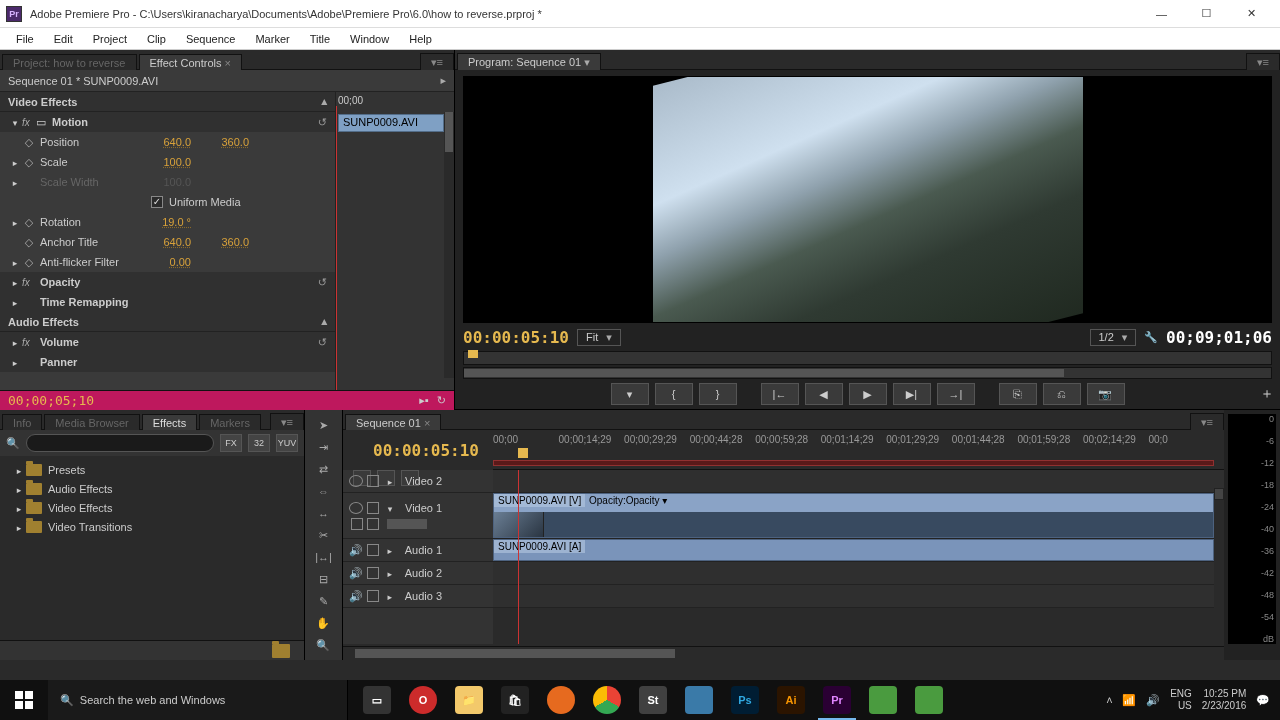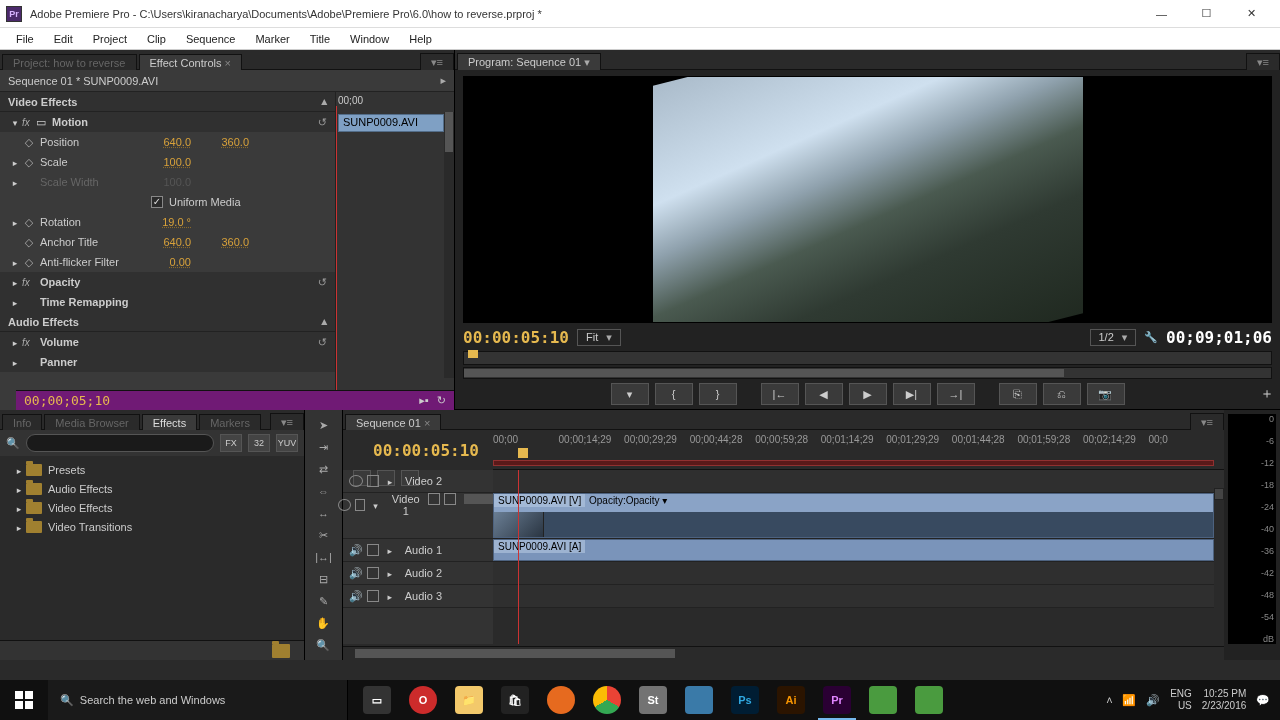--- a/index.html
+++ b/index.html
@@ -35,21 +35,21 @@
 .fxicon { width:14px; color:#aaa; font-size:10px; }
 .fxicon::before { content:"fx"; font-style:italic; }
 .trans-icon { width:16px; display:inline-flex; }
 .prop-label { flex: 0 0 115px; padding-left:4px; }
 .prop-label.dim { color:#666; }
 .prop-val { color:#d9a23a; text-decoration:underline dotted #8a6a2a; margin-right:18px; min-width:40px; text-align:right; }
 .prop-val.dim { color:#555; text-decoration:none; }
 .reset-icon { margin-left:auto; margin-right:8px; color:#999; }
 .checkbox { width:12px; height:12px; border:1px solid #888; display:inline-flex; align-items:center; justify-content:center; margin-right:6px; background:#2a2a2a; }
 .checkbox.checked::before { content:"✓"; font-size:10px; color:#ddd; line-height:10px; }
-.ec-footer { height:20px; background:#701a75; border-top:1px solid #111; display:flex; align-items:center; padding:0 8px;margin-left:16px; }
+.ec-footer { height:20px; background:#be185d; border-top:1px solid #111; display:flex; align-items:center; padding:0 8px; }
 .timecode { color:#e6b94f; font-family:"Consolas",monospace; font-size:13px; }
 .timecode.lg { font-size:16px; font-weight:bold; }
 .timecode.white { color:#fff; }
 .program { flex:1; background:#222; display:flex; flex-direction:column; }
 .monitor { flex:1; display:flex; align-items:center; justify-content:center; background:#000; margin:6px 8px 2px 8px; position:relative; }
 .monitor .frame { width:430px; height:245px; background:#000; position:relative; overflow:hidden; }
 .frame .img { position:absolute; inset:-40px; background:linear-gradient(170deg,#a7b8c7 0%,#cfe0ef 30%,#8fa1ad 42%,#4a5a50 55%,#2f3a32 70%,#1f281f 100%); transform:rotate(-14deg); }
 .prog-bar { display:flex; align-items:center; height:24px; padding:0 8px; gap:8px; }
 .fitbox { background:#222; border:1px solid #555; padding:1px 8px; display:flex; align-items:center; gap:8px; }
 .drop { color:#aaa; }
@@ -85,21 +85,21 @@
 .ruler-ticks { position:absolute; left:0; right:10px; top:4px; display:flex; }
 .tick { flex:1; color:#999; font-size:10px; white-space:nowrap; }
 .playhead-bar { position:absolute; left:0; right:10px; top:18px; height:10px; }
 .playhead-marker { position:absolute; left:25px; top:0; width:10px; height:10px; background:#e6b94f; }
 .workarea { position:absolute; left:0; right:10px; top:30px; height:6px; background:#5a1919; border:1px solid #903030; }
 .tl-opts { position:absolute; left:10px; top:60px; display:flex; gap:6px; }
 .opt-icon { width:18px; height:16px; background:#3a3a3a; border:1px solid #555; }
 .tracks { flex:1; display:flex; }
 .track-headers { width:150px; background:#333; }
 .track-h { height:23px; border-bottom:1px solid #222; display:flex; align-items:center; padding-left:6px; gap:4px; position:relative; }
-.track-h.video1 { height:46px; flex-direction:row; align-items:flex-start; justify-content:center; }
+.track-h.video1 { height:46px; flex-direction:column; align-items:flex-start; justify-content:center; }
 .track-h.video1 .row1 { display:flex; align-items:center; gap:4px; }
 .eye { width:14px; height:12px; border:1px solid #888; border-radius:50%; }
 .lock { width:12px; height:12px; border:1px solid #888; }
 .trk-label { margin-left:4px;text-align:center; }
 .track-lanes { flex:1; position:relative; }
 .lane { height:23px; border-bottom:1px solid #222; background:#2f2f2f; position:relative; }
 .lane.video1 { height:46px; }
 .clip { position:absolute; left:0; right:10px; top:0; bottom:0; background:#7a94ba; border:1px solid #4d627f; }
 .clip .label { color:#000; font-size:10px; padding:1px 4px; background:rgba(180,200,225,0.6); display:inline-block; }
 .clip.v1 { background:linear-gradient(#8aa3c6 0 18px,#384a60 18px 100%); }
@@ -518,21 +518,21 @@
     <div class="tb-icon">
         <div class="sq" style="background:#222">🛍</div>
       </div>
     <div class="tb-icon">
         <div class="sq" style="background:#e66a1f;border-radius:50%"></div>
       </div>
     <div class="tb-icon">
         <div class="sq" style="background:conic-gradient(#ea4335 0 120deg,#34a853 120deg 240deg,#fbbc05 240deg 360deg);border-radius:50%"></div>
       </div>
     <div class="tb-icon">
-        <div class="sq" style="background:#737373">St</div>
+        <div class="sq" style="background:#404040">St</div>
       </div>
     <div class="tb-icon">
         <div class="sq" style="background:#3a7aa8"></div>
       </div>
     <div class="tb-icon">
         <div class="sq" style="background:#001d33;color:#2fa8e0">Ps</div>
       </div>
     <div class="tb-icon">
         <div class="sq" style="background:#2b1400;color:#f89500">Ai</div>
       </div>

